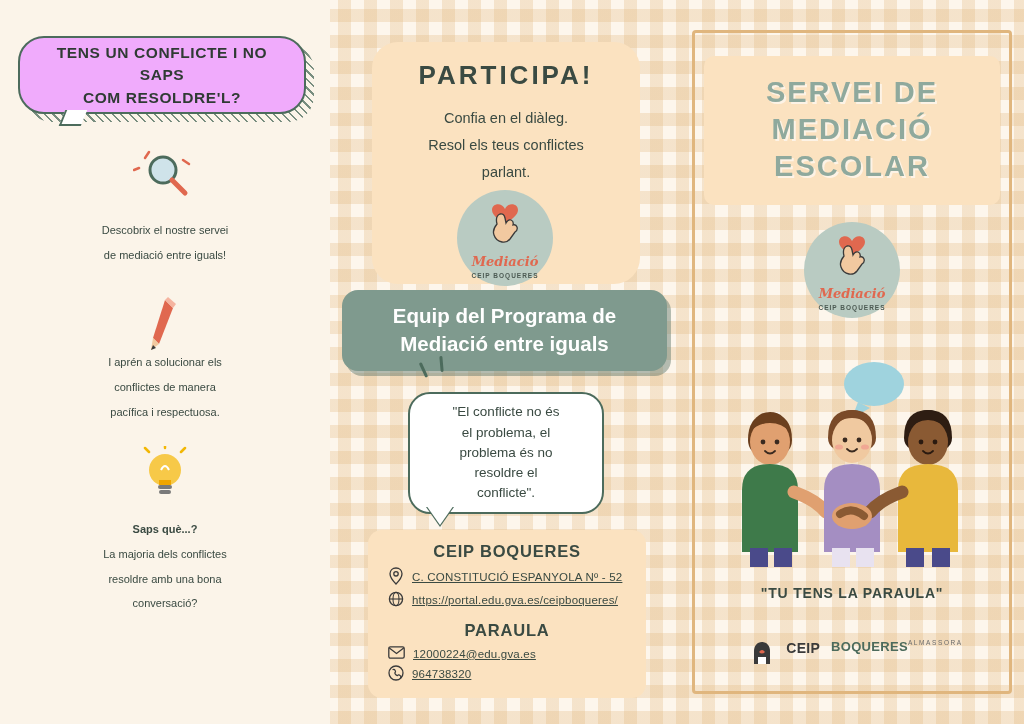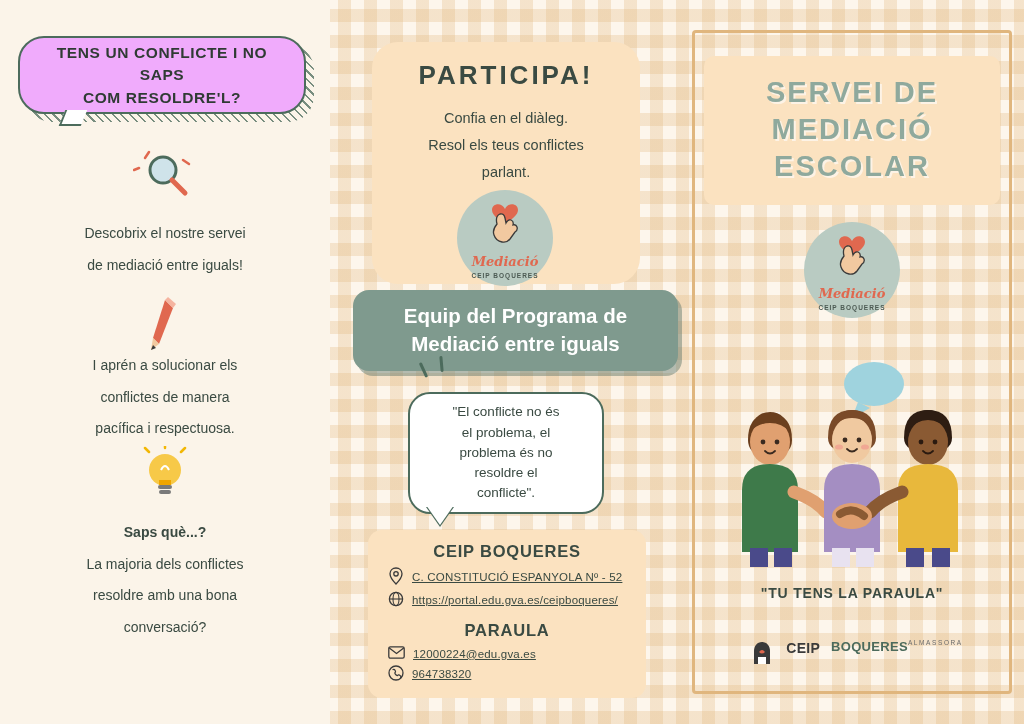--- a/index.html
+++ b/index.html
@@ -69,21 +69,21 @@
     border-bottom: 2px solid #4c6b5c;
     transform: skewX(-22deg);
   }
 
   .left-block {
     position: absolute;
     left: 30px;
     width: 270px;
     text-align: center;
     color: #3a4a42;
-    font-size: 14px;
+    font-size: 11px;
     line-height: 2.25;
   }
   .left-block.b1 { top: 218px; }
   .left-block.b2 { top: 350px; }
   .left-block.b3 { top: 517px; }
   .left-block .headline { font-weight: bold; color: #3a4a42; }
 
   .icon-slot {
     position: absolute;
     left: 0; width: 330px;
@@ -111,21 +111,21 @@
     margin-bottom: 14px;
   }
   .participa-line {
     font-size: 14.5px;
     color: #3a4a42;
     line-height: 1.85;
   }
 
   .equip-banner {
     position: absolute;
-    left: 23px; top: 290px;
+    left: 12px; top: 290px;
     width: 325px;
     background: #7f9a8e;
     border-radius: 16px;
     padding: 12px 10px 14px 10px;
     text-align: center;
     color: #ffffff;
     font-size: 20.5px;
     font-weight: bold;
     line-height: 1.35;
     box-shadow: 4px 5px 0 rgba(90,115,104,0.45);

